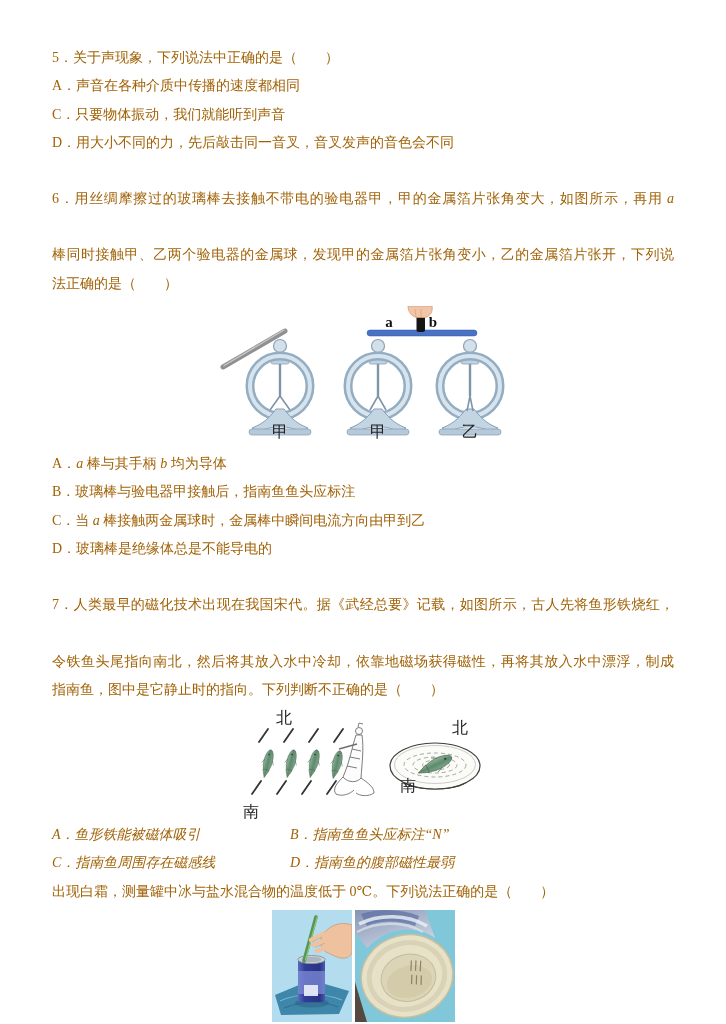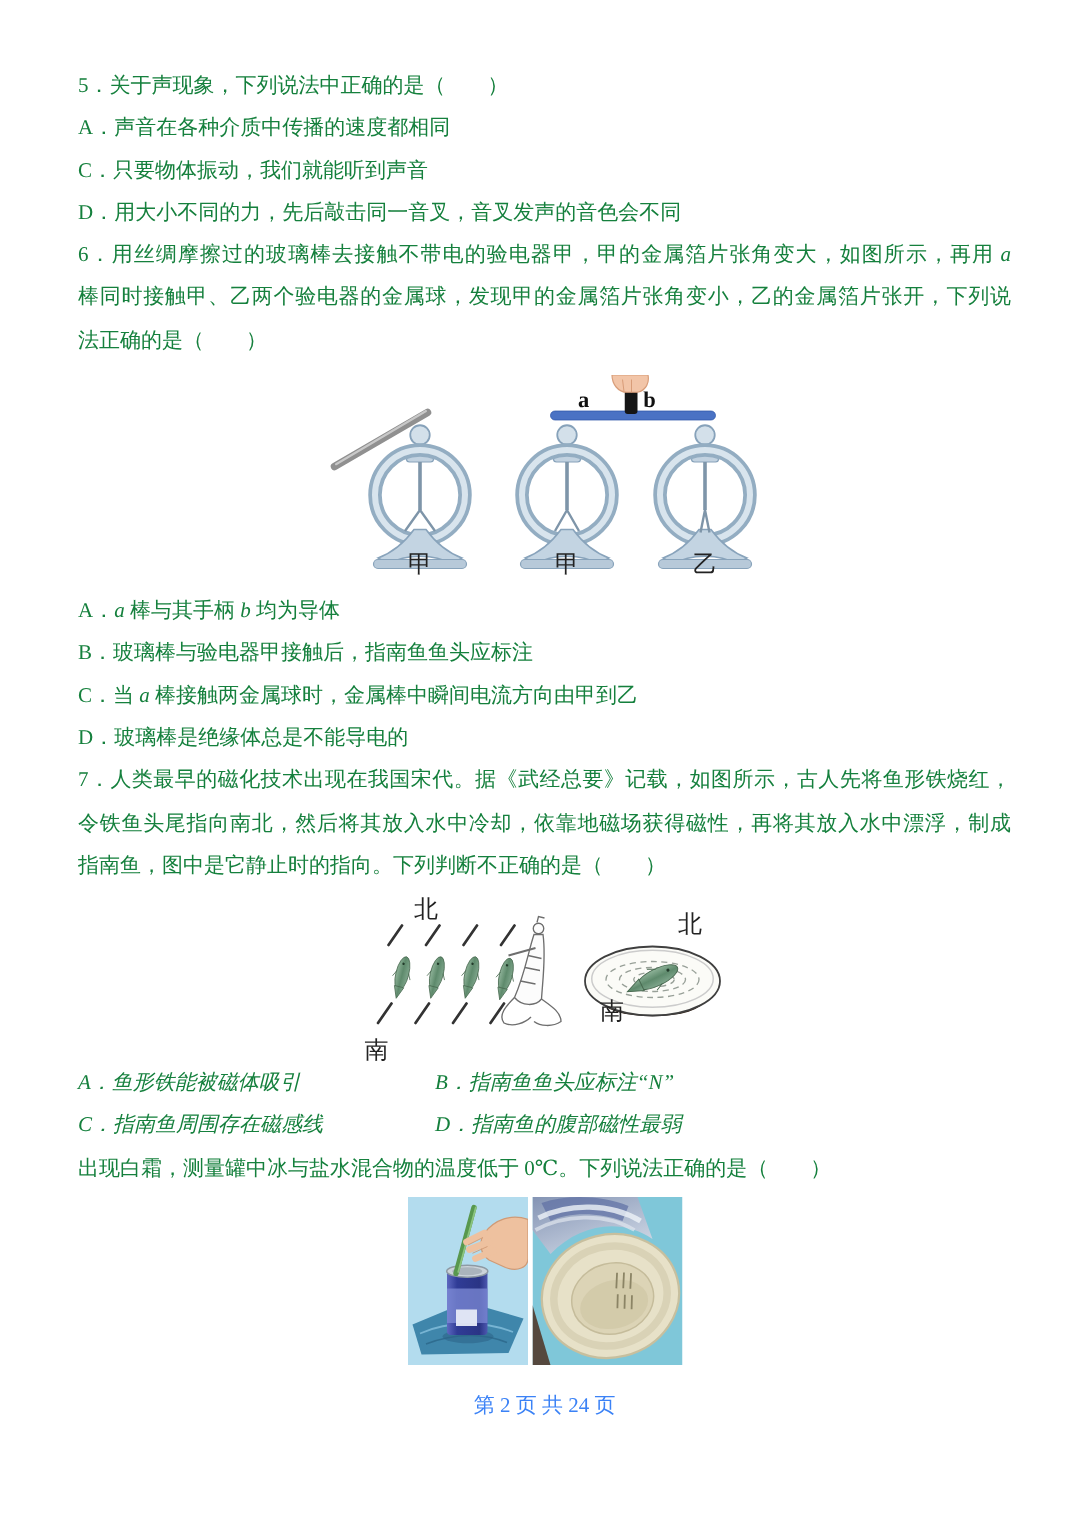--- a/index.html
+++ b/index.html
@@ -1,20 +1,20 @@
 <!DOCTYPE html>
 <html style="--rod-blue: #4a72c4; --fish-green: #5e8a6c; --photo-bg-left: #b3dcee; --photo-bg-right: #7fc7d9; --towel-blue: #3f86ab; --can-blue: #303c96; --can-bottom-cream: #e7e1c8;"><head>
 <meta charset="utf-8">
 <style>
   html,body{margin:0;padding:0;}
   body{width:726px;height:1024px;background:#ffffff;position:relative;overflow:hidden;
        font-family:"Liberation Serif","DejaVu Serif",serif;}
   .content{position:absolute;left:0;top:0;right:0;padding:44px 52px 0 52px;}
-  .ln{height:28.3px;line-height:28.3px;font-size:14px;color:#15803d;}
-  .fill{text-align:justify;text-align-last:justify;}
+  .ln{height:28.3px;line-height:28.3px;font-size:14px;color:#a16207;}
+  .fill{text-align:justify;text-align-last:justify;margin-top:28px;}
   .it{font-style:italic;font-family:"Liberation Serif","DejaVu Serif",serif;}
   .optrow{position:relative;font-style:italic;}
   .col2{position:absolute;left:238px;top:0;}
   .fig1{height:144px;}
   .fig2{height:115px;}
   .fig1 svg{display:block;margin:8px 0 0 113px;}
   .fig2 svg{display:block;margin:2px 0 0 173px;}
   .photos{display:flex;gap:3px;margin:4px 0 0 220px;}
   .photo svg{display:block;}
   .footer{height:20px;line-height:20px;margin-top:18px;text-align:center;

